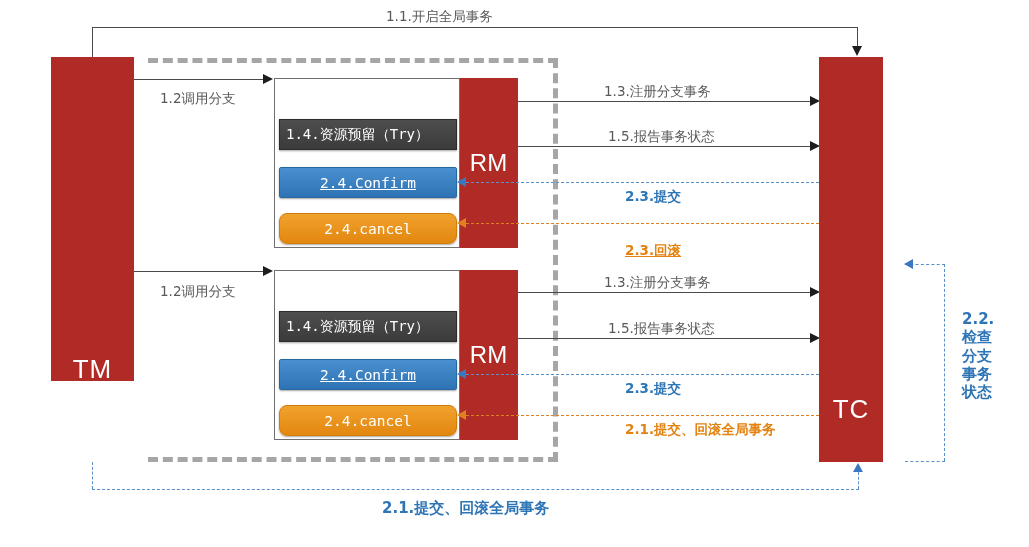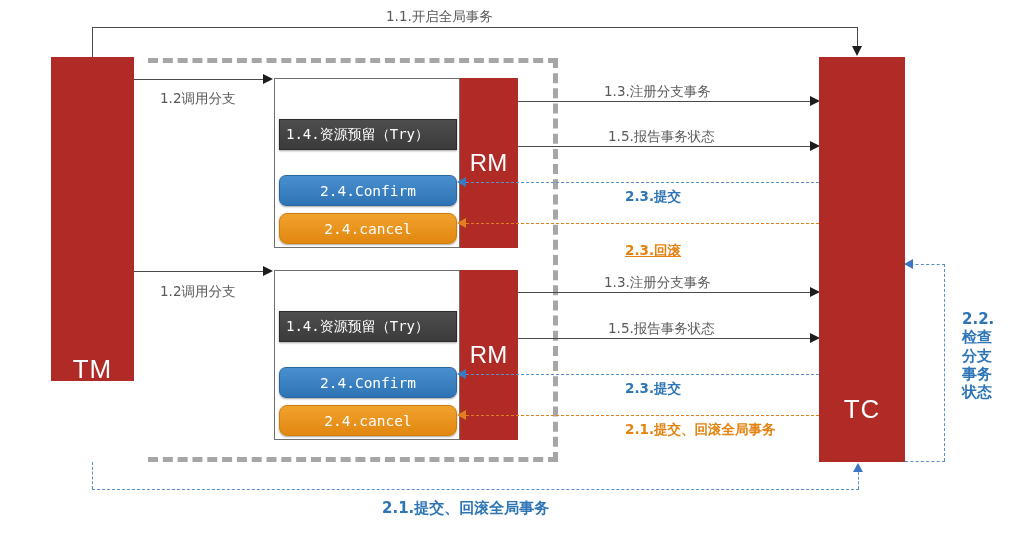--- a/index.html
+++ b/index.html
@@ -15,21 +15,21 @@
   .actor {
     position:absolute;
     background:#b02b25;
     color:#ffffff;
     display:flex; align-items:center; justify-content:center;
     font-family:"Liberation Sans", sans-serif;
     font-size:26px;
     letter-spacing:1px;
   }
   #actor-tm { left:51px;  top:57px; width:83px;  height:324px; }
-  #actor-tc { left:819px; top:57px; width:86px;  height:405px; }
+  #actor-tc { left:819px; top:57px; width:64px;  height:405px; }
   .actor-label { transform:translateY(150px); }
 
   
   .rm-bar {
     position:absolute;
     background:#b02b25;
     color:#fff;
     font-family:"Liberation Sans", sans-serif;
     font-size:24px;
     display:flex; align-items:center; justify-content:center;
@@ -62,24 +62,25 @@
   }
   .op-try {
     top:40px;
     background:linear-gradient(#4d4d4d,#3b3b3b);
     border:1px solid #2b2b2b;
     justify-content:flex-start;
     padding-left:6px;
     font-size:14px;
   }
   .op-confirm {
-    top:96px;
+    top:88px;
     background:linear-gradient(#4a8fd0,#2e73b4);
     border:1px solid #2767a0;
-    border-radius:7px;
+    border-radius:2px;
+    text-decoration:underline;
   }
   .op-cancel {
     top:134px;
     background:linear-gradient(#f0a22e,#e3870f);
     border:1px solid #d07d0c;
     border-radius:8px;
   }
 
   
   .h-line { position:absolute; height:0; border-top:1.3px solid #4a4a4a; }

